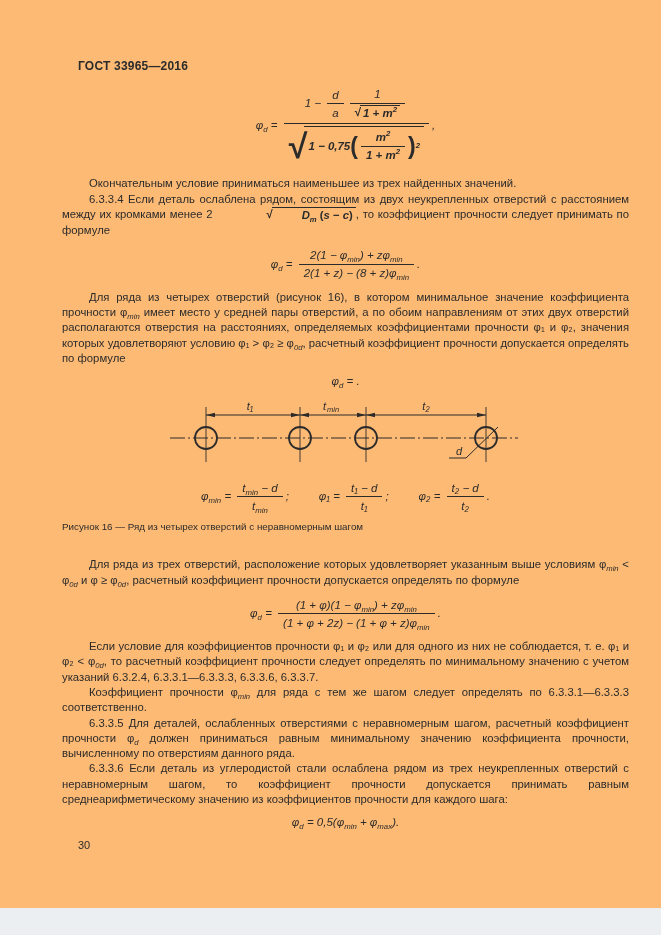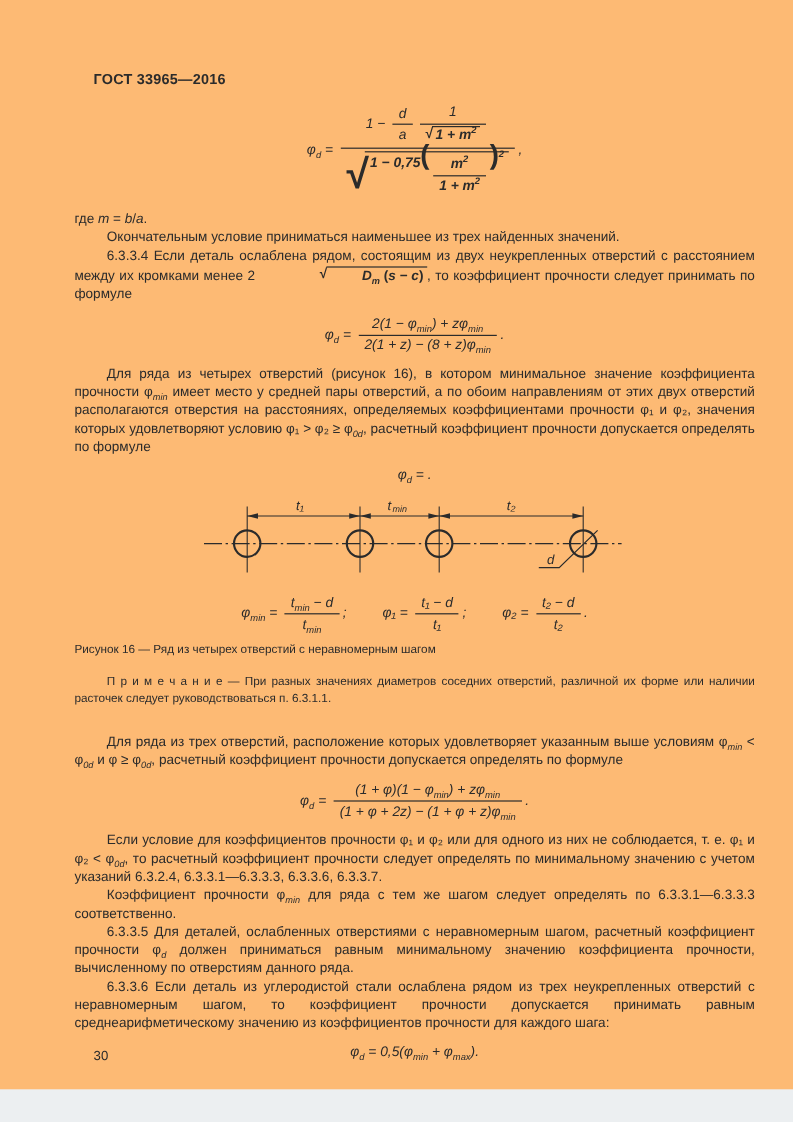--- a/index.html
+++ b/index.html
@@ -16,31 +16,31 @@
   
   .eq{text-align:center;font-style:italic;font-size:11.5px;line-height:14px;margin:8px 0;}
   .eq .frac{display:inline-flex;flex-direction:column;vertical-align:middle;margin:0 3px;}
   .fn,.fd{display:block;padding:1.5px 5px;text-align:center;}
   .fn{border-bottom:1px solid #2b2b2b;}
   .rad-wrap{display:inline-block;white-space:nowrap;vertical-align:middle;font-weight:bold;}
   .rad-sym{display:inline-block;transform:translateY(-1px);font-style:normal;}
   .rad-body{display:inline-block;border-top:1px solid #2b2b2b;padding:0 3px;margin-left:-1px;}
   .rad-wrap:has(.frac){display:inline-flex;align-items:center;}
   .rad-wrap:has(.frac)>.rad-sym{font-size:34px;line-height:0;transform:none;margin-right:-2px;}
-  .rad-wrap:has(.frac)>.rad-body{display:inline-flex;padding:2px 4px;}
+  .rad-wrap:has(.frac)>.rad-body{display:inline-flex;align-items:center;padding:2px 4px;}
   .bigp{font-size:200%;line-height:0;vertical-align:-0.08em;font-style:normal;}
   
   .fig{margin:10px 0 0 88px;width:400px;height:75px;}
   .fig svg{display:block;}
   .flab{font-size:11px;font-style:italic;fill:#2b2b2b;font-family:"Liberation Sans",sans-serif;}
   .fsub{font-size:7.5px;font-style:italic;fill:#2b2b2b;font-family:"Liberation Sans",sans-serif;}
   .caption{font-size:9.8px;margin:5px 0 0;}
   .note{font-size:9.8px;line-height:13.2px;text-align:justify;text-indent:27px;margin:13px 0 0;}
   .mt12{margin-top:23px;}
-  .footer{position:absolute;left:78px;top:874px;font-size:11px;}
+  .footer{position:absolute;left:78px;top:839px;font-size:11px;}
 </style>
 </head>
 <body>
 
 <div class="page">
   <div class="header">ГОСТ 33965—2016</div>
 
   <div class="content">
 
     <div class="eq" style="margin:6px 0 9px;"><span>φ</span><sub>d</sub><span> = </span><span class="frac">
@@ -59,21 +59,20 @@
                 <span class="frac">
                   <span class="fn"><span>m</span><sup>2</sup></span>
                   <span class="fd"><span>1 + m</span><sup>2</sup></span>
                 </span>
                 <span class="bigp">)</span>
                 <sup>2</sup>
               </span>
             </span></span>
         </span><span>,</span></div>
 
-    <p class="para noindent"><span>где </span><span class="it">m</span><span> = </span><span class="it">b</span><span>/</span><span class="it">a</span><span>.</span></p>
     <p class="para"><span>Окончательным условие приниматься наименьшее из трех найденных значений.</span></p>
     <p class="para"><span>6.3.3.4 Если деталь ослаблена рядом, состоящим из двух неукрепленных отверстий с расстоянием между их кромками менее 2</span><span class="rad-wrap"><span class="rad-sym">√</span><span class="rad-body"><span class="it">D</span><sub>m</sub><span> (</span><span class="it">s</span><span> − </span><span class="it">c</span><span>)</span></span></span><span>, то коэффициент прочности следует принимать по формуле</span></p>
 
     <div class="eq"><span>φ</span><sub>d</sub><span> = </span><span class="frac">
           <span class="fn"><span>2(1 − φ</span><sub>min</sub><span>) + zφ</span><sub>min</sub></span>
           <span class="fd"><span>2(1 + z) − (8 + z)φ</span><sub>min</sub></span>
         </span><span>.</span></div>
 
     <p class="para"><span>Для ряда из четырех отверстий (рисунок 16), в котором минимальное значение коэффициента прочности φ</span><sub>min</sub><span> имеет место у средней пары отверстий, а по обоим направлениям от этих двух отверстий располагаются отверстия на расстояниях, определяемых коэффициентами прочности φ₁ и φ₂, значения которых удовлетворяют условию φ₁ &gt; φ₂ ≥ φ</span><sub>0d</sub><span>, расчетный коэффициент прочности допускается определять по формуле</span></p>
 
@@ -118,21 +117,20 @@
         </span><span>;</span><span class="sp" style="width: 30px;"></span><span>φ₁ = </span><span class="frac">
           <span class="fn"><span>t₁ − d</span></span>
           <span class="fd"><span>t₁</span></span>
         </span><span>;</span><span class="sp" style="width: 30px;"></span><span>φ₂ = </span><span class="frac">
           <span class="fn"><span>t₂ − d</span></span>
           <span class="fd"><span>t₂</span></span>
         </span><span>.</span></div>
 
     <div class="caption">Рисунок 16 — Ряд из четырех отверстий с неравномерным шагом</div>
 
-    <p class="note"><span>П р и м е ч а н и е — При разных значениях диаметров соседних отверстий, различной их форме или наличии расточек следует руководствоваться п. 6.3.1.1.</span></p>
 
     <p class="para mt12"><span>Для ряда из трех отверстий, расположение которых удовлетворяет указанным выше условиям φ</span><sub>min</sub><span> &lt; φ</span><sub>0d</sub><span> и φ ≥ φ</span><sub>0d</sub><span>, расчетный коэффициент прочности допускается определять по формуле</span></p>
 
     <div class="eq"><span>φ</span><sub>d</sub><span> = </span><span class="frac">
           <span class="fn"><span>(1 + φ)(1 − φ</span><sub>min</sub><span>) + zφ</span><sub>min</sub></span>
           <span class="fd"><span>(1 + φ + 2z) − (1 + φ + z)φ</span><sub>min</sub></span>
         </span><span>.</span></div>
 
     <p class="para"><span>Если условие для коэффициентов прочности φ₁ и φ₂ или для одного из них не соблюдается, т. е. φ₁ и φ₂ &lt; φ</span><sub>0d</sub><span>, то расчетный коэффициент прочности следует определять по минимальному значению с учетом указаний 6.3.2.4, 6.3.3.1—6.3.3.3, 6.3.3.6, 6.3.3.7.</span></p>
     <p class="para"><span>Коэффициент прочности φ</span><sub>min</sub><span> для ряда с тем же шагом следует определять по 6.3.3.1—6.3.3.3 соответственно.</span></p>

